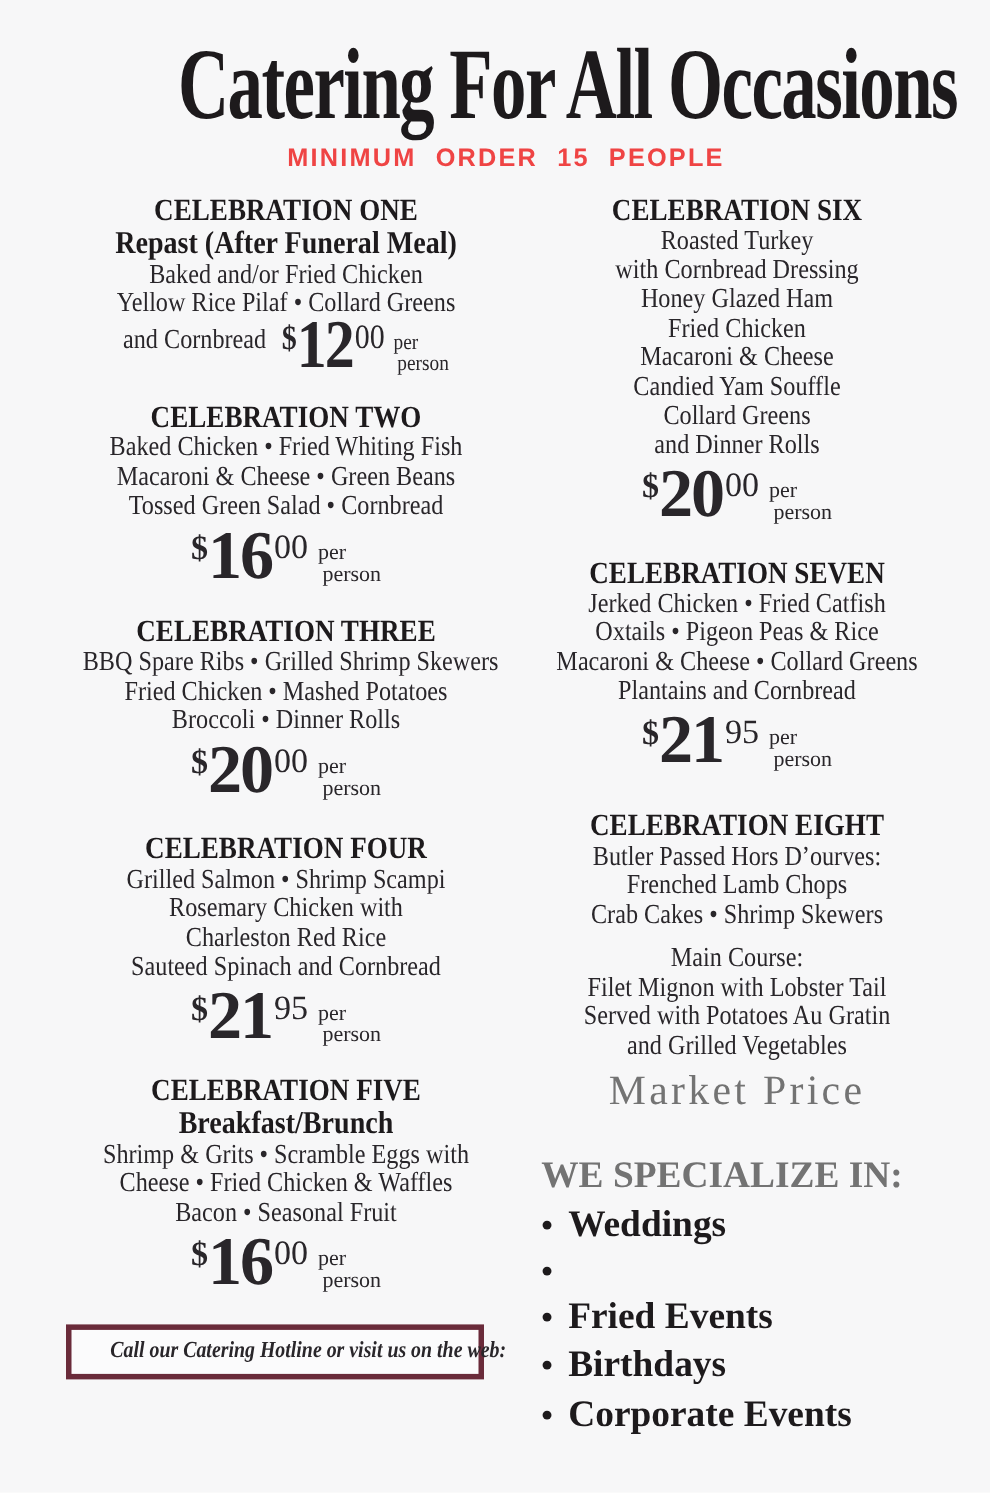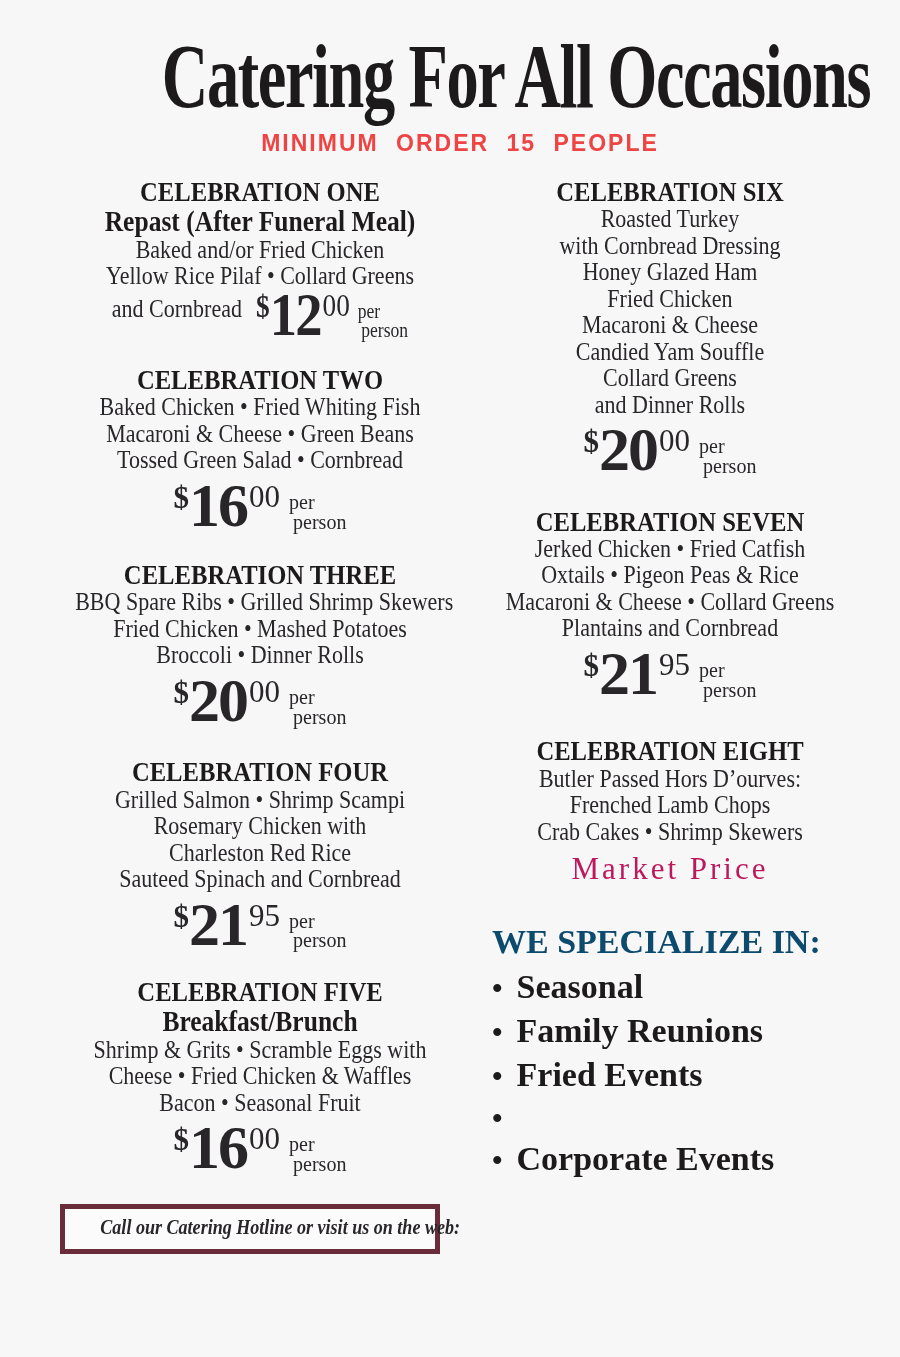--- a/index.html
+++ b/index.html
@@ -39,36 +39,36 @@
   .price .per   { display:flex; flex-direction:column; font-size:20px; line-height:0.98; margin-left:9px; margin-top:12px; }
   .price .per .p2 { margin-left:4px; }
   .inline-price-row { display:flex; justify-content:center; align-items:flex-start; gap:16px; }
   .inline-price-row .menu-line { margin-top:6px; }
   .inline-price-row .price { margin-top:0; }
 
   
   .c2 { margin-top:24px; } .c3 { margin-top:28px; } .c4 { margin-top:30px; }
   .c5 { margin-top:26px; } .c7 { margin-top:30px; } .c8 { margin-top:36px; }
   .group2 { margin-top:13px; }
-  .market { margin-top:6px; font-size:31px; letter-spacing:3px; color:#be185d; }
+  .market { margin-top:6px; font-size:38px; letter-spacing:3px; color:#737373; }
 
   
   .hotline {
     margin:30px 0 0 10px; width:380px; box-sizing:border-box;
     border:5px solid #6a2b3a; background:#fbfbfc;
     text-align:center; padding:6px 6px 9px 6px;
   }
   .hotline .lbl { font-size:21px; font-weight:bold; font-style:italic; white-space:nowrap; }
   .hotline .lbl > span { display:inline-block; transform:scaleX(0.86); transform-origin:center; }
   .hotline .phone { font-size:40px; font-weight:bold; font-style:italic; letter-spacing:1px; line-height:1.05; }
   .hotline .web { font-size:25px; font-weight:bold; font-style:italic; line-height:1.05; }
 
   
   .specialize { margin-top:36px; text-align:left; padding-left:22px; }
-  .sp-head { font-size:34px; font-weight:bold; color:#0c4a6e; }
+  .sp-head { font-size:34px; font-weight:bold; color:#737373; }
   .sp-list { list-style:none; margin:4px 0 0 0; padding:0; }
   .sp-item { display:flex; align-items:baseline; gap:14px; font-size:34px; font-weight:bold; line-height:1.3; color:#1d1a1c; }
   .sp-item .blt { font-size:30px; }
 </style>
 </head>
 <body>
 
 <div class="page">
 
   <div class="hdr">
@@ -209,40 +209,46 @@
               <span class="p2">person</span>
             </span>
         </span>
       </section>
 
       <section class="c8">
         <h2 class="cel-name cond">CELEBRATION EIGHT</h2>
         <div class="menu-line cond">Butler Passed Hors D’ourves:</div>
         <div class="menu-line cond">Frenched Lamb Chops</div>
         <div class="menu-line cond">Crab Cakes • Shrimp Skewers</div>
+        <div class="group2">
+          <div class="menu-line cond">Main Course:</div>
+          <div class="menu-line cond">Filet Mignon with Lobster Tail</div>
+          <div class="menu-line cond">Served with Potatoes Au Gratin</div>
+          <div class="menu-line cond">and Grilled Vegetables</div>
+        </div>
         <div class="market">Market Price</div>
       </section>
 
       <div class="specialize">
         <div class="sp-head">WE SPECIALIZE IN:</div>
         <ul class="sp-list">
           <li class="sp-item">
               <span class="blt">•</span>
-              <span>Seasonal</span>
-            </li>
-          <li class="sp-item">
-              <span class="blt">•</span>
-              <span>Family Reunions</span>
+              <span>Weddings</span>
+            </li>
+          <li class="sp-item">
+              <span class="blt">•</span>
             </li>
           <li class="sp-item">
               <span class="blt">•</span>
               <span>Fried Events</span>
             </li>
           <li class="sp-item">
               <span class="blt">•</span>
+              <span>Birthdays</span>
             </li>
           <li class="sp-item">
               <span class="blt">•</span>
               <span>Corporate Events</span>
             </li>
         </ul>
       </div>
 
     </div>
   </div>

